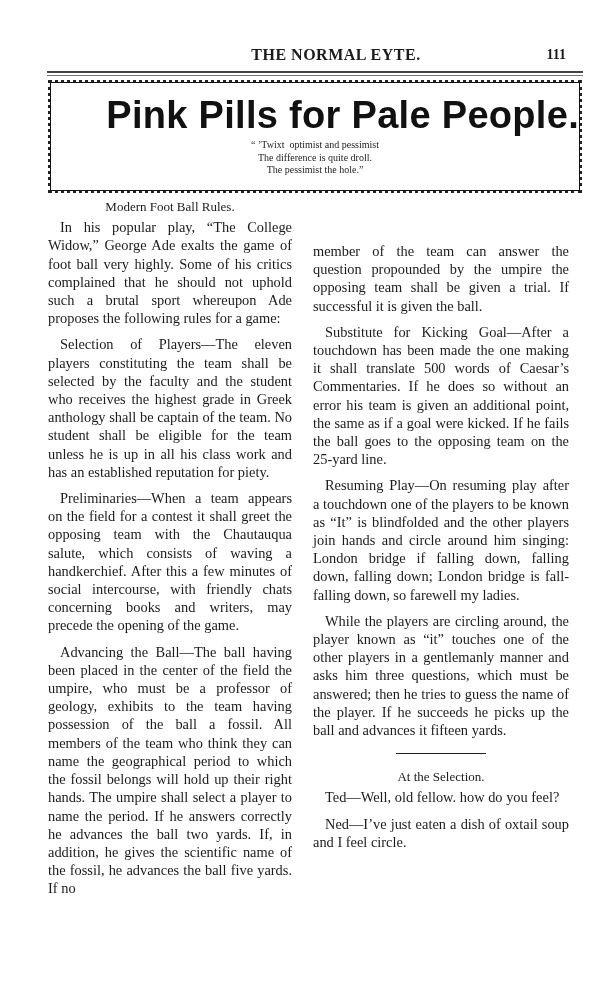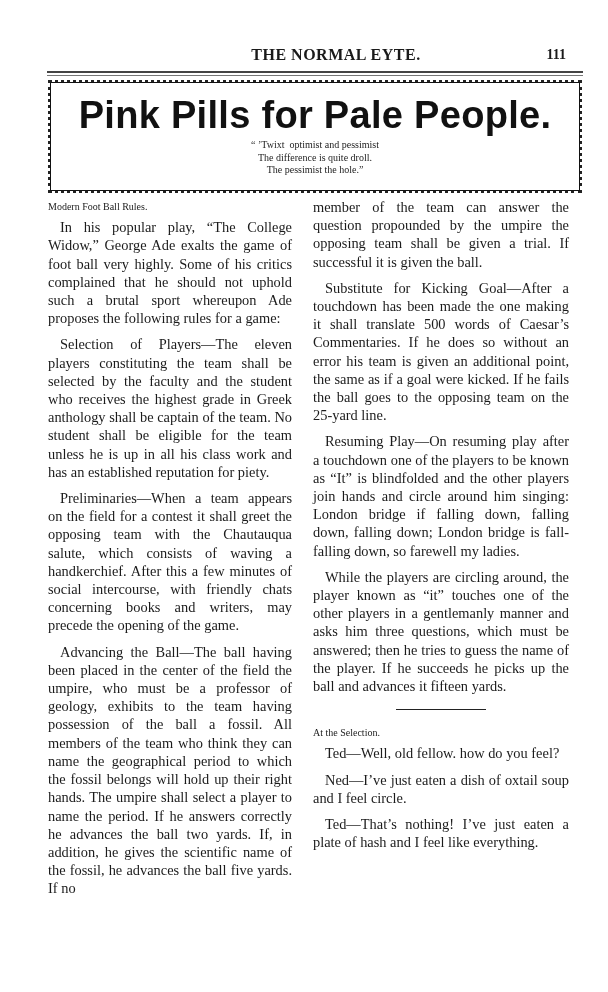--- a/index.html
+++ b/index.html
@@ -26,38 +26,38 @@
     position: absolute; left: 47px; width: 536px; top: 71px; height: 5px;
     border-top: 2px solid #444; border-bottom: 1px solid #777;
     box-sizing: border-box;
   }
   .ad-box {
     position: absolute; left: 48px; top: 80px; width: 534px; height: 113px;
     border: 3px dotted #222; outline: 1px solid #111; outline-offset: -3px;
     box-sizing: border-box; background: #fff;
   }
   .ad-headline {
-    position: absolute; top: 12px; left: 0; width: 100%; text-align: center;
+    position: absolute; top: 12px; left: 0; width: 100%; text-align: right;
     font-family: "Liberation Sans", sans-serif; font-weight: bold; font-size: 38px;
     letter-spacing: 0.3px; line-height: 40px; color: #111;
   }
   .ad-verse {
     position: absolute; top: 56px; left: 0; width: 100%; text-align: center;
     font-family: "Liberation Serif", serif; font-size: 10px; line-height: 12.5px; color: #222;
   }
   .ad-verse div { white-space: pre; }
   .column {
     position: absolute; top: 198px;
     font-family: "Liberation Serif", serif; font-size: 14.4px; line-height: 18.2px;
     color: #1b1b1b; text-align: justify;
   }
   .col-left { left: 48px; width: 244px; }
-  .col-right { left: 313px; width: 256px; }
+  .col-right { left: 313px; width: 256px; margin-top: 44px; }
   .col-heading {
-    font-size: 10px; margin: 0 0 2px 0; font-weight: normal; font-family: Liberation Serif, serif;
+    text-align: center; font-size: 13px; margin: 0 0 2px 0; font-weight: normal; font-family: Liberation Serif, serif;
   }
   p { margin: 0 0 8px 0; text-indent: 12px; }
   p.cont { text-indent: 0; }
   .section-rule {
     width: 90px; height: 0; border-top: 1.5px solid #222; margin: 14px auto 14px auto;
   }
 </style>
 </head>
 <body>
 
@@ -86,14 +86,13 @@
 
 <div class="column col-right">
   <p class="cont">member of the team can answer the question propounded by the umpire the opposing team shall be given a trial. If successful it is given the ball.</p>
   <p>Substitute for Kicking Goal—After a touchdown has been made the one making it shall translate 500 words of Caesar’s Commentaries. If he does so without an error his team is given an additional point, the same as if a goal were kicked. If he fails the ball goes to the opposing team on the 25-yard line.</p>
   <p>Resuming Play—On resuming play after a touchdown one of the players to be known as “It” is blindfolded and the other players join hands and circle around him singing: London bridge if falling down, falling down, falling down; London bridge is fall-falling down, so farewell my ladies.</p>
   <p>While the players are circling around, the player known as “it” touches one of the other players in a gentlemanly manner and asks him three questions, which must be answered; then he tries to guess the name of the player. If he succeeds he picks up the ball and advances it fifteen yards.</p>
   <div class="section-rule"></div>
   <h2 class="col-heading">At the Selection.</h2>
   <p>Ted—Well, old fellow. how do you feel?</p>
   <p>Ned—I’ve just eaten a dish of oxtail soup and I feel circle.</p>
-  <p>Ted—That’s nothing! I’ve just eaten a plate of hash and I feel like everything.</p>
 </div>
 
 </body></html>

